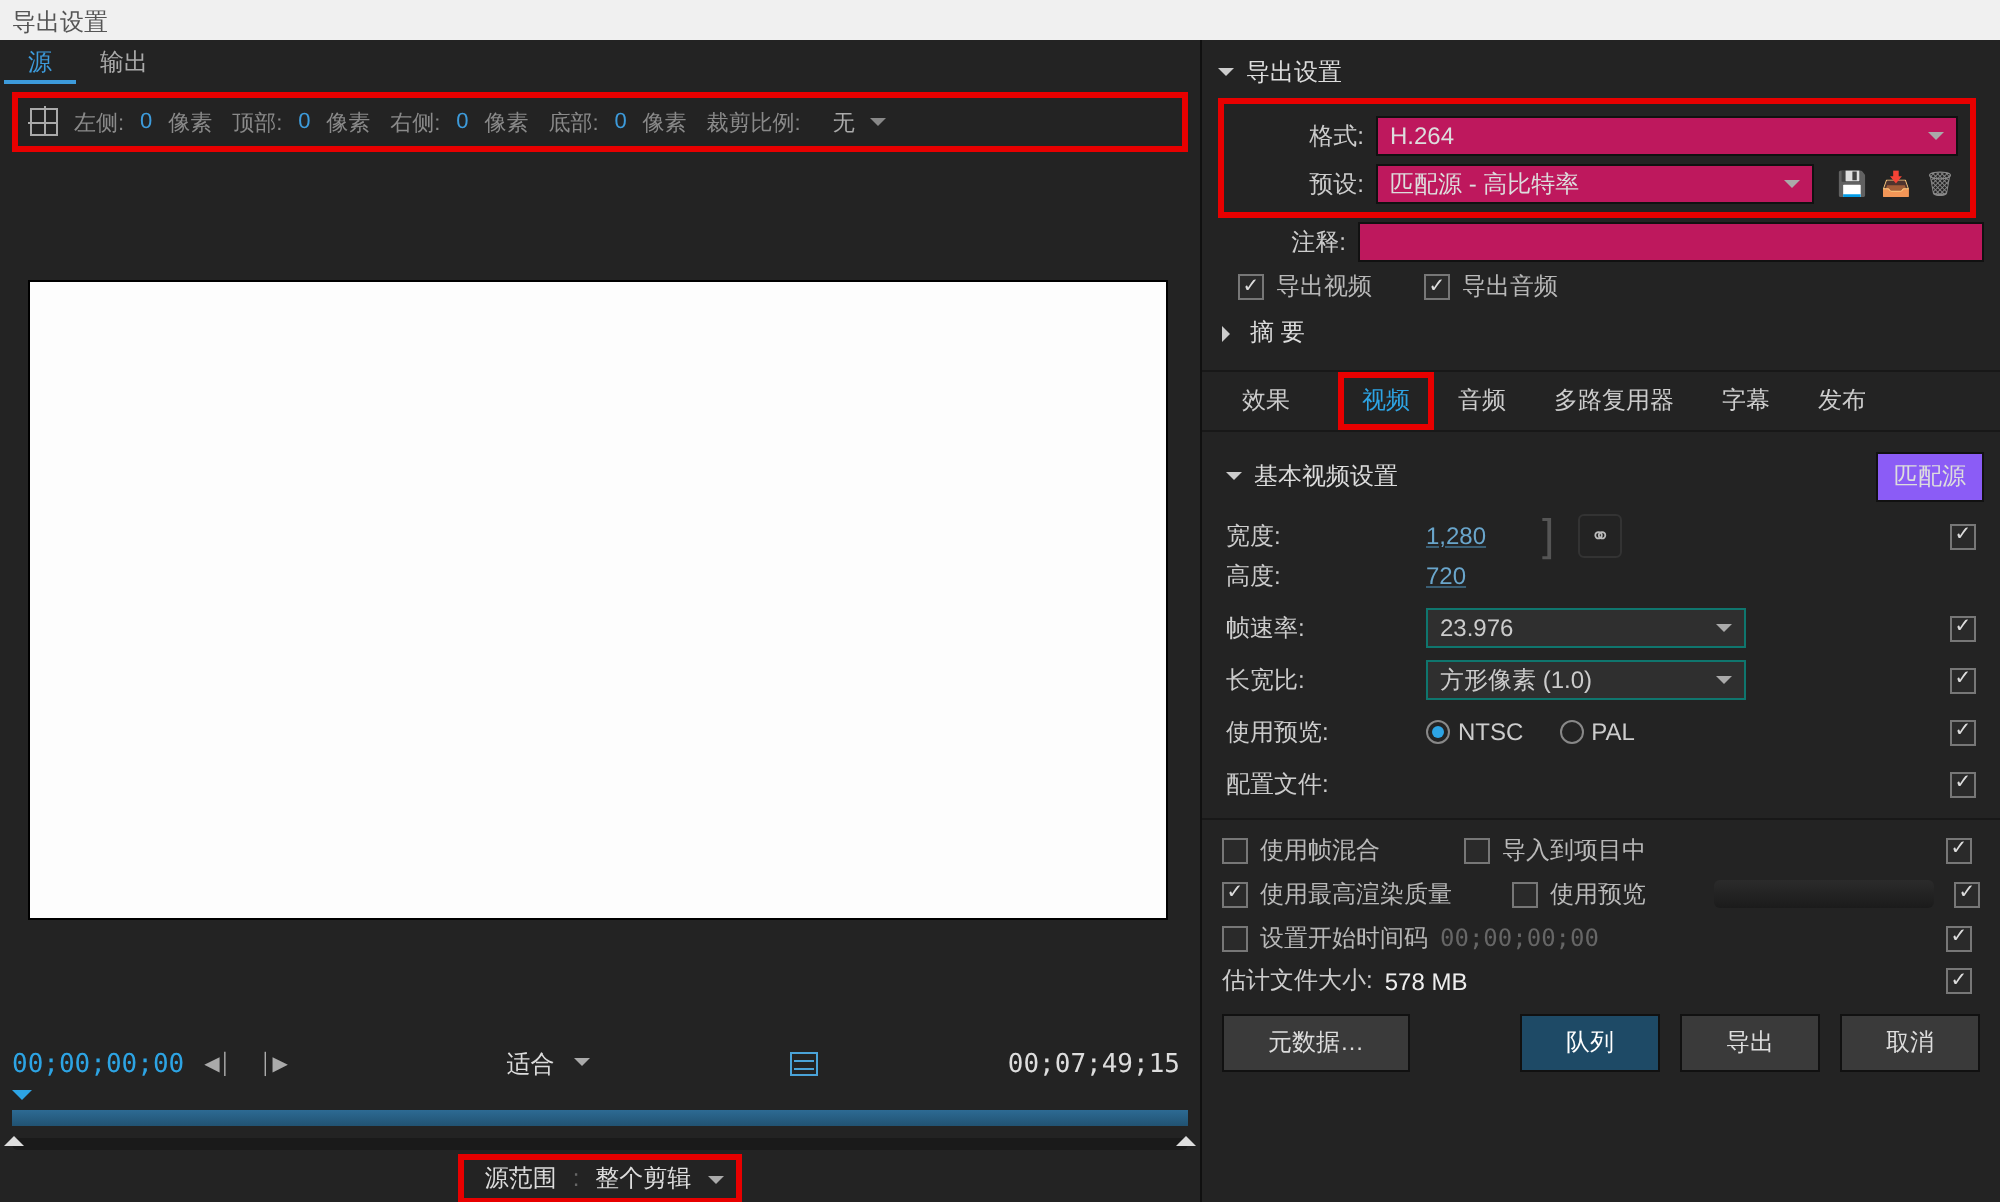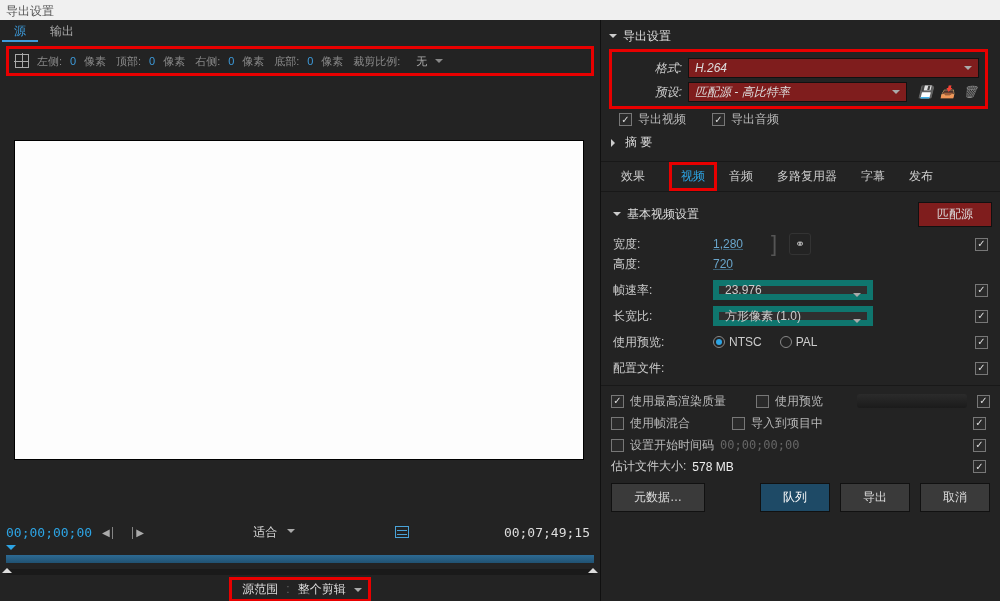--- a/index.html
+++ b/index.html
@@ -158,25 +158,25 @@
   }
   .range-dd .sep{color:#666;}
   .range-dd::after{content:"";position:absolute;right:6px;top:8px;border:4px solid transparent;border-top-color:#aaa;}
 
   
   .section { padding: 4px 8px 6px 8px; border-bottom:1px solid #181818;}
   .sec-head { display:flex;align-items:center;gap:6px;color:#ddd;padding:4px 0;}
   .tw-down{width:0;height:0;border:4px solid transparent;border-top-color:#ccc;margin-top:3px;}
   .tw-right{width:0;height:0;border:4px solid transparent;border-left-color:#ccc;margin-left:2px;}
   .form-row {
-    display:flex;align-items:center;height:24px;gap:6px;padding:1px 0;font-style:italic;
+    display:flex;align-items:center;height:24px;gap:6px;padding:1px 0;
   }
   .form-label { width:64px;text-align:right;color:#ccc;}
   .form-field {
-    flex:1;height:20px;background:#7f1d1d;border:1px solid #111;color:#ddd;
+    flex:1;height:20px;background:#be185d;border:1px solid #111;color:#ddd;
     display:flex;align-items:center;padding:0 6px;position:relative;font-size:12px;
   }
   .form-field.select::after{content:"";position:absolute;right:6px;top:7px;border:4px solid transparent;border-top-color:#aaa;}
   .redbox { border:3px solid #e80000; padding:4px 6px 2px 6px; margin-right:4px;}
   .icon-btn { width:18px;height:18px;display:inline-flex;align-items:center;justify-content:center;color:#888;cursor:pointer;}
   .row-icons{display:flex;gap:4px;margin-left:4px;}
   .scribble {
     flex:1;height:16px;position:relative;
   }
   .scribble svg{position:absolute;inset:0;}
@@ -188,28 +188,28 @@
   
   .tab-strip{display:flex;gap:0;padding:0 8px;height:30px;align-items:flex-end;border-bottom:1px solid #181818;}
   .tab{padding:6px 12px;color:#ccc;cursor:pointer;}
   .tab.active{color:#2da4e4;margin-left:12px;}
   .tab.boxed{border:3px solid #e80000;padding:3px 9px;}
   
   
   .vset{padding:6px 8px 4px 12px;}
   .vset-head{display:flex;align-items:center;gap:6px;color:#ddd;padding:4px 0;}
   .match-btn{
-    margin-left:auto;background:#7f1d1d;color:#ddd;border:1px solid #111;
-    padding:3px 18px;cursor:pointer;font-size:12px;
+    margin-left:auto;background:#8b5cf6;color:#ddd;border:1px solid #111;
+    padding:3px 8px;cursor:pointer;font-size:12px;
   }
   .prop-row{display:flex;align-items:center;height:26px;gap:6px;}
   .prop-label{width:94px;text-align:left;color:#ccc;}
   .prop-val{width:160px;color:#6aa6cc;position:relative;}
   .prop-val.editable{color:#6aa6cc;text-decoration:underline;text-decoration-color:#3a5e74;}
-  .prop-val.select{height:20px;background:#2f2f2f;border:6px solid #0f766e;color:#ccc;display:flex;align-items:center;padding:0 6px;}
+  .prop-val.select{height:20px;background:#2f2f2f;border:1px solid #0f766e;color:#ccc;display:flex;align-items:center;padding:0 6px;}
   .prop-val.select::after{content:"";position:absolute;right:6px;top:7px;border:4px solid transparent;border-top-color:#aaa;}
   .link-icon{width:22px;height:22px;border:1px solid #333;border-radius:3px;display:inline-flex;align-items:center;justify-content:center;color:#bbb;margin-left:4px;}
   .bracket{color:#555;font-size:22px;line-height:1;margin:0 2px;}
   .row-chk{margin-left:auto;margin-right:4px;}
   .radio{width:12px;height:12px;border:1px solid #888;border-radius:50%;display:inline-flex;align-items:center;justify-content:center;margin-right:4px;}
   .radio.on::after{content:"";width:6px;height:6px;background:#2da4e4;border-radius:50%;}
   .radio-grp{display:flex;gap:18px;align-items:center;}
   .radio-grp span{color:#ccc;}
 
   
@@ -308,20 +308,24 @@
           <span class="form-label">预设:</span>
           <div class="form-field select">匹配源 - 高比特率</div>
           <div class="row-icons">
             <span class="icon-btn">💾</span>
             <span class="icon-btn">📥</span>
             <span class="icon-btn">🗑</span>
           </div>
         </div>
       </div>
 
+      <div class="form-row">
+        <span class="form-label">注释:</span>
+        <div class="form-field"></div>
+      </div>
 
 
       <div class="chk-row" style="padding-left:10px;">
         <span class="chk on"></span>
         <span>导出视频</span>
         <span style="width:14px;"></span>
         <span class="chk on"></span>
         <span>导出音频</span>
       </div>
 
@@ -384,38 +388,38 @@
         <span class="chk on row-chk"></span>
       </div>
       <div class="prop-row">
         <span class="prop-label">配置文件:</span>
         <span class="chk on row-chk"></span>
       </div>
     </div>
 
     <div class="bottom-area">
       <div class="bottom-row">
+        <span class="chk"></span>
+        <span>使用帧混合</span>
+        <span style="width:30px;"></span>
+        <span class="chk"></span>
+        <span>导入到项目中</span>
+        <span class="row-chk chk on" style="margin-left:auto;"></span>
+      </div>
+      <div class="bottom-row">
         <span class="chk on"></span>
         <span>使用最高渲染质量</span>
         <span style="width:18px;"></span>
         <span class="chk"></span>
         <span>使用预览</span>
         <div class="grey-strip"></div>
         <span class="chk on"></span>
       </div>
       <div class="bottom-row">
         <span class="chk"></span>
-        <span>使用帧混合</span>
-        <span style="width:30px;"></span>
-        <span class="chk"></span>
-        <span>导入到项目中</span>
-        <span class="row-chk chk on" style="margin-left:auto;"></span>
-      </div>
-      <div class="bottom-row">
-        <span class="chk"></span>
         <span>设置开始时间码</span>
         <span style="color:#666;font-family:monospace;">00;00;00;00</span>
         <span class="row-chk chk on" style="margin-left:auto;"></span>
       </div>
       <div class="est">
         <span>估计文件大小:</span>
         <span class="sz">578 MB</span>
         <span class="row-chk chk on" style="margin-left:auto;"></span>
       </div>
     </div>

